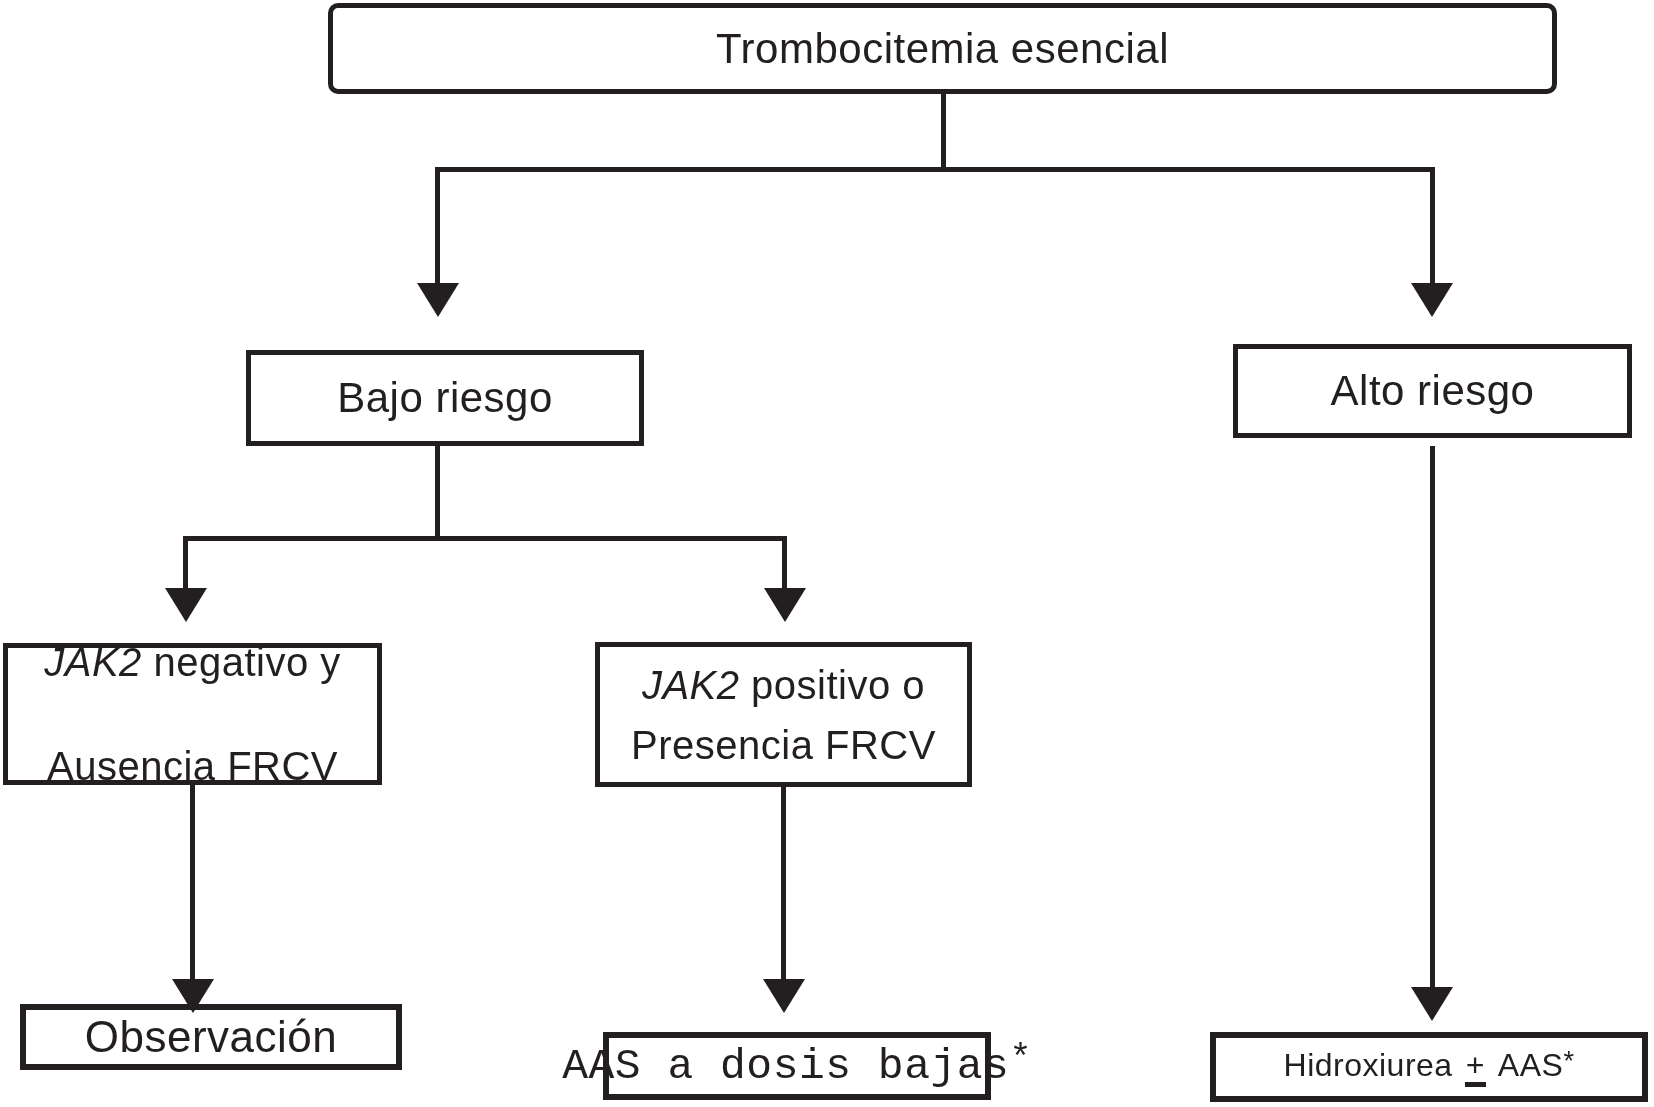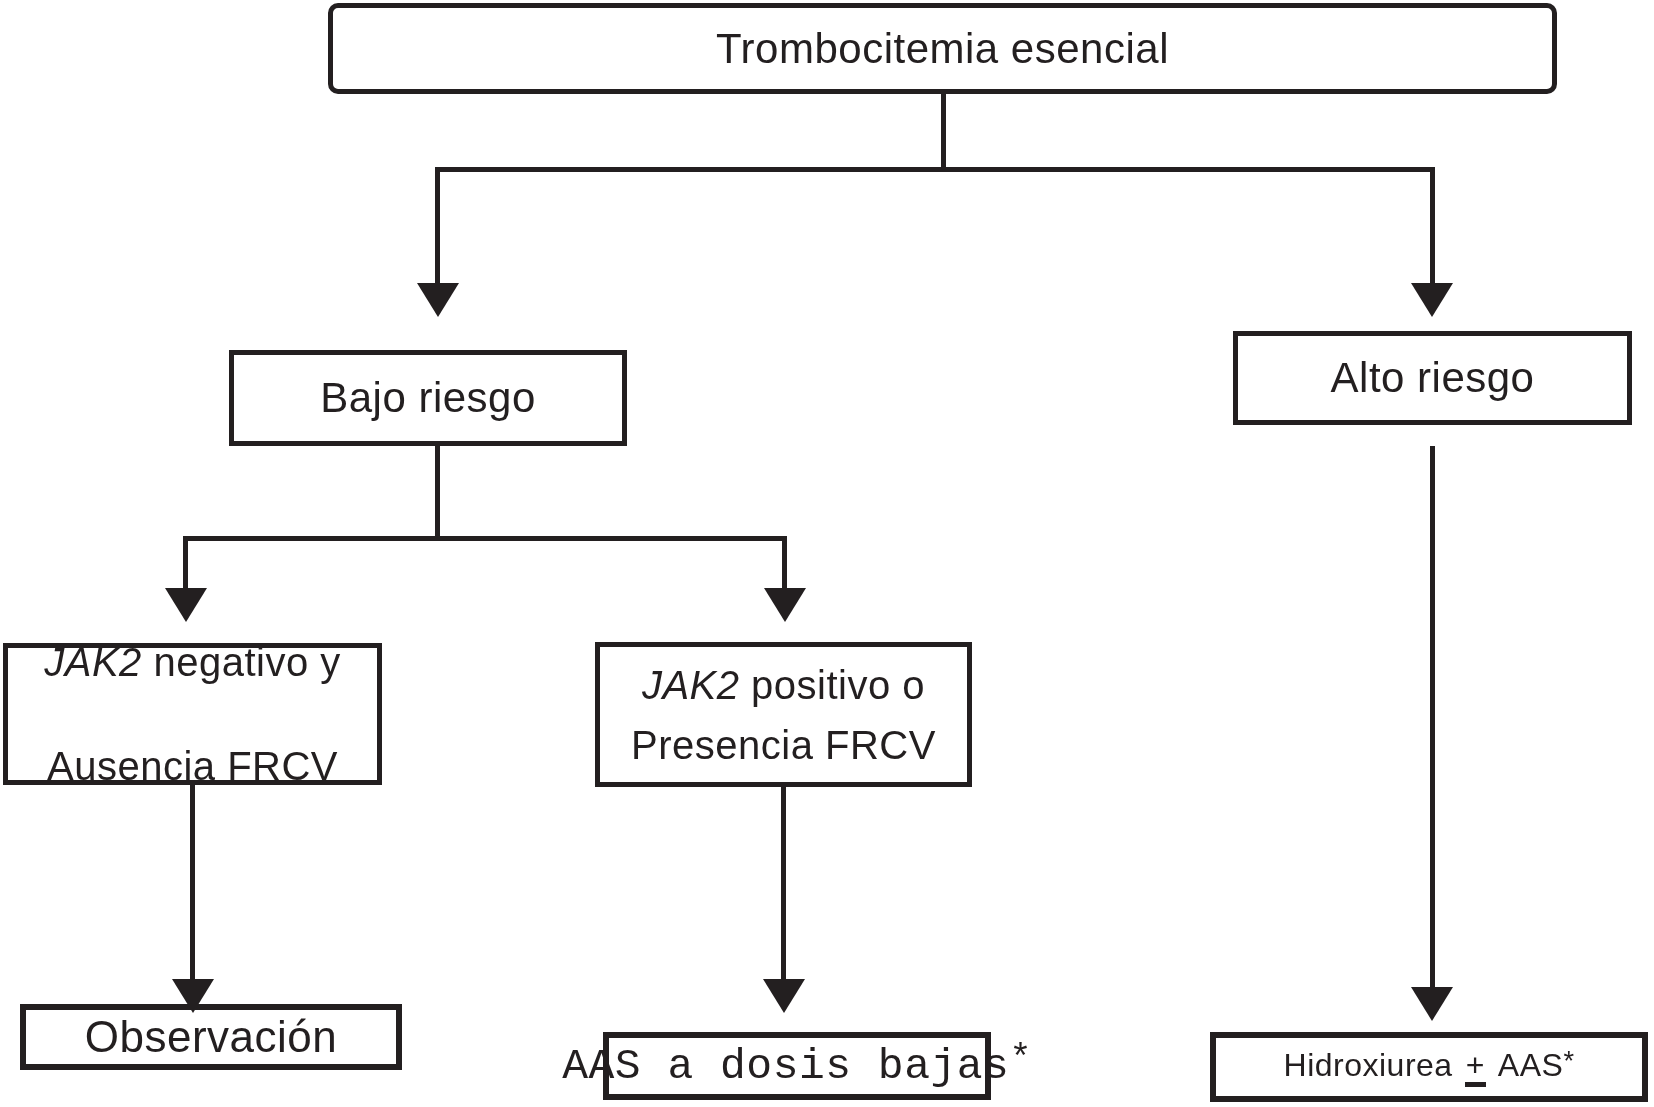--- a/index.html
+++ b/index.html
@@ -22,22 +22,22 @@
     display:flex;flex-direction:column;
     align-items:center;justify-content:center;
     text-align:center;
     box-sizing:border-box;
     letter-spacing:0.5px;
   }
   .node .ln{white-space:nowrap;}
   .gene{font-style:italic;}
   
   .n-root   {left:328px;top:3px;   width:1229px;height:91px; font-size:42px;border-radius:10px;}
-  .n-low    {left:229px;top:350px; width:398px; height:96px; font-size:42px;text-align:right;}
-  .n-high   {left:1233px;top:331px;width:399px; height:94px; font-size:42px;}
+  .n-low    {left:246px;top:350px; width:398px; height:96px; font-size:42px;text-align:right;}
+  .n-high   {left:1233px;top:344px;width:399px; height:94px; font-size:42px;}
   .n-jakneg {left:3px;  top:643px; width:379px; height:142px;font-size:40px;line-height:60px;gap:44px;}
   .n-jakpos {left:595px;top:642px; width:377px; height:145px;font-size:40px;line-height:60px;justify-content:center;}
   .n-obs    {left:20px; top:1004px;width:382px; height:66px; font-size:44px;border-width:6px;}
   .n-aas    {left:603px;top:1032px;width:388px; height:68px; font-size:43px;border-width:6px;font-family:Liberation Mono, monospace;}
   .n-hydro  {left:1210px;top:1032px;width:438px;height:70px; font-size:32px;border-width:6px;}
   
   .cline{position:absolute;background:var(--line);}
   .arrow-down{
     position:absolute;width:0;height:0;
     border-left:21px solid transparent;

